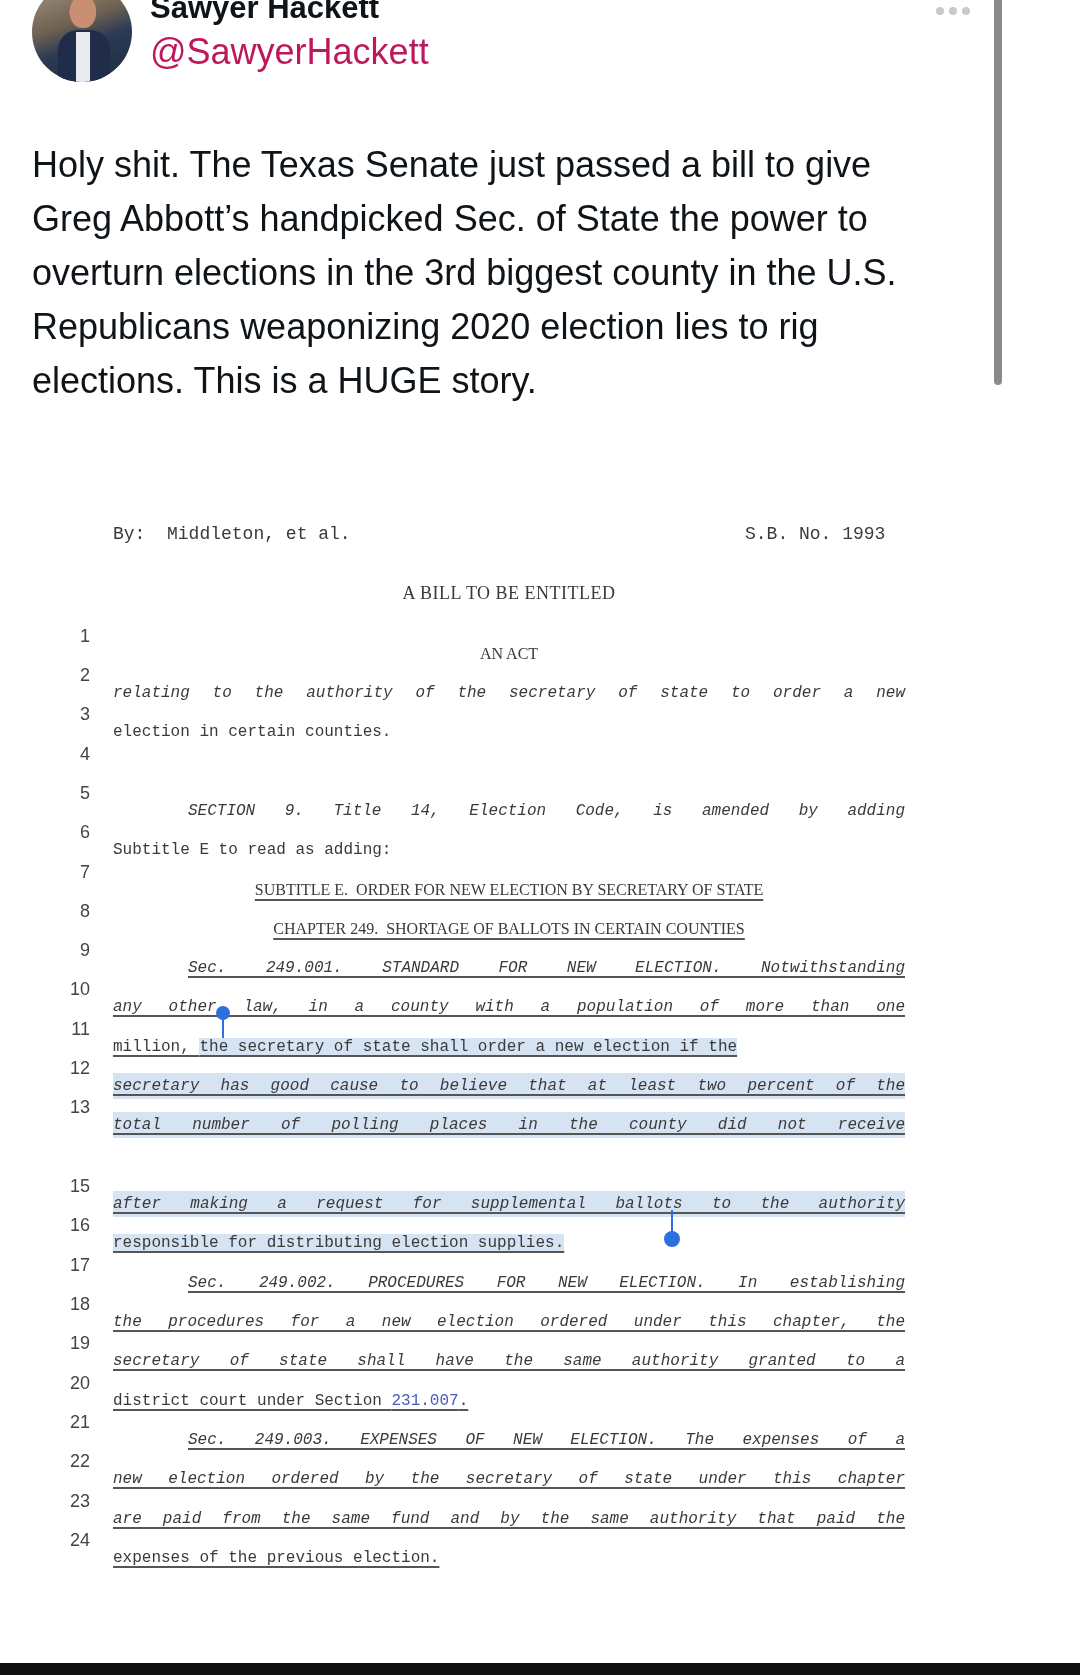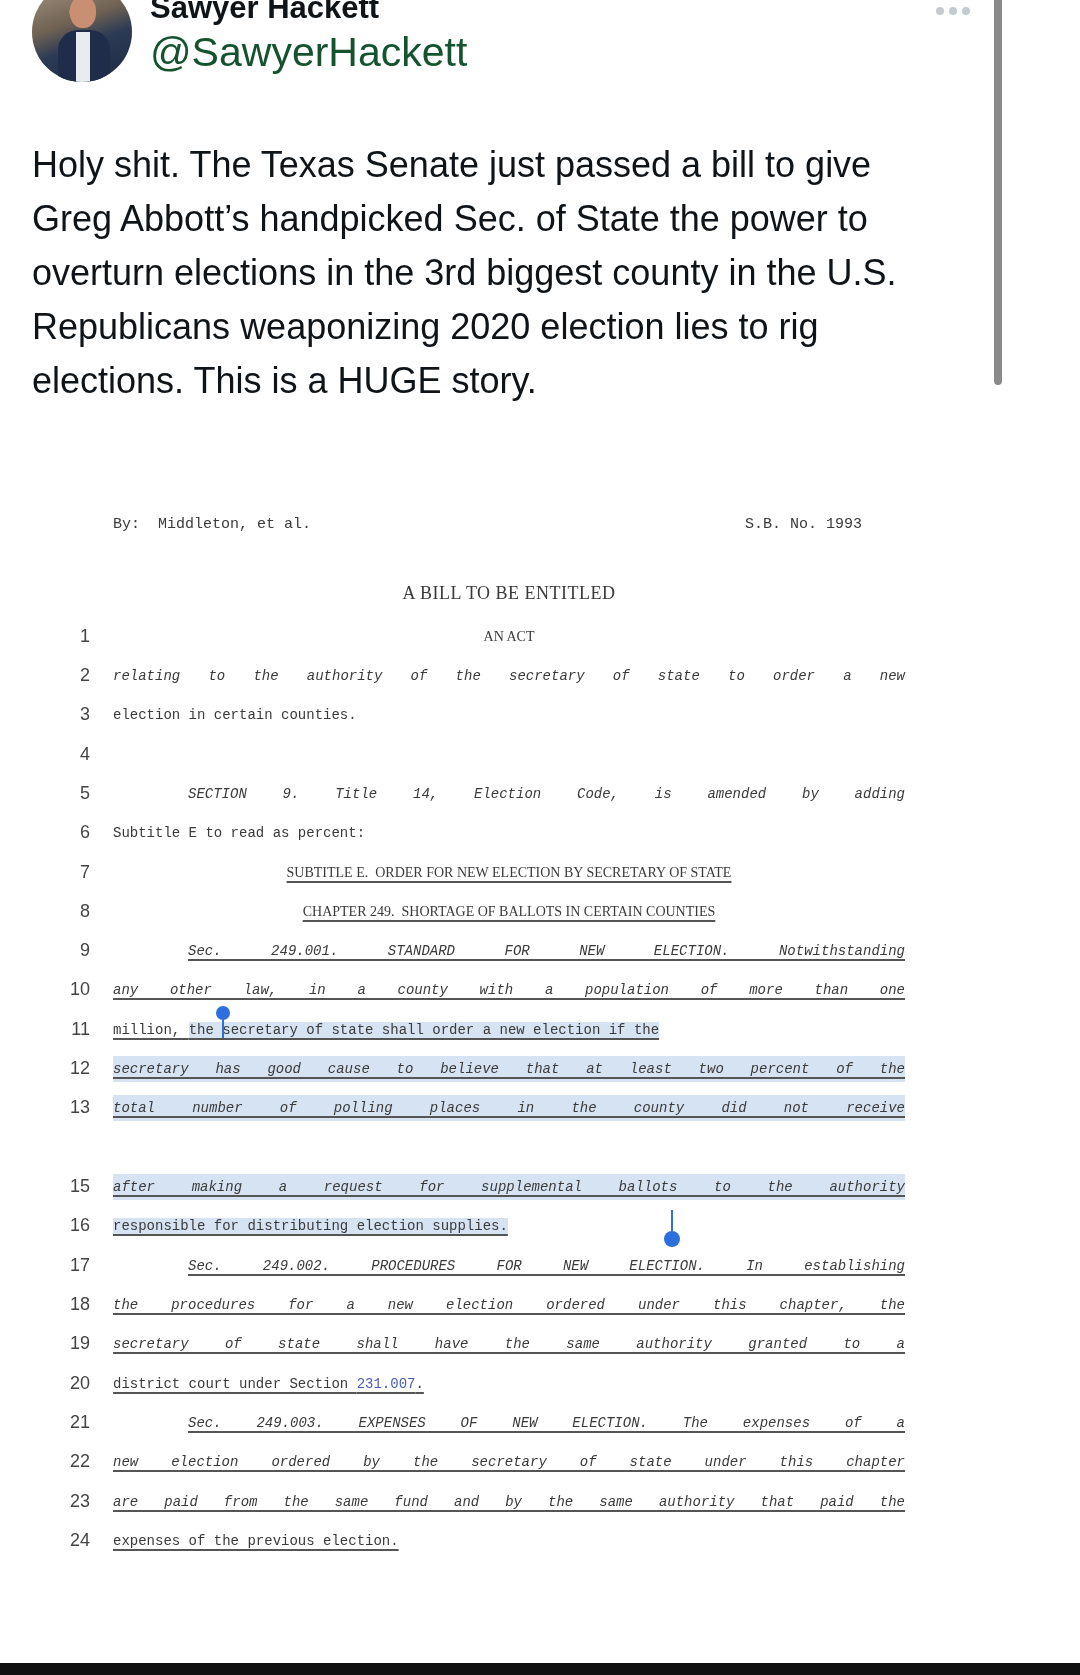--- a/index.html
+++ b/index.html
@@ -11,37 +11,37 @@
     .avatar {
       position: absolute; left: 32px; top: -18px; width: 100px; height: 100px; border-radius: 50%;
       background: radial-gradient(circle at 50% 30%, #d9a88a 0 14%, transparent 15%),
                   linear-gradient(160deg, #a89582 0%, #6f6253 40%, #2b3a55 60%, #1f2a40 100%);
       overflow: hidden;
     }
     .avatar .suit { position: absolute; left: 26px; top: 48px; width: 52px; height: 60px; background: #1f2d4a; border-radius: 20px 20px 0 0; }
     .avatar .shirt { position: absolute; left: 44px; top: 50px; width: 14px; height: 56px; background: #e8ecef; }
     .avatar .head { position: absolute; left: 38px; top: 14px; width: 26px; height: 32px; background: #c98f72; border-radius: 45%; }
     .display-name { position: absolute; left: 150px; top: -10px; font-size: 31px; font-weight: bold; color: #0f1419; line-height: 36px; }
-    .handle { position: absolute; left: 150px; top: 34px; font-size: 41px; color: #14532d; line-height: 36px; }
+    .handle { position: absolute; left: 150px; top: 34px; font-size: 36px; color: #be185d; line-height: 36px; }
     .more-btn { position: absolute; left: 936px; top: 4px; width: 40px; height: 14px; display: flex; gap: 5px; align-items: center; cursor: pointer; }
     .more-btn span { width: 8px; height: 8px; border-radius: 50%; background: #c4cad0; display: block; }
     .scrollbar { position: absolute; left: 994px; top: 0; width: 8px; height: 385px; background: #8a8a8a; border-radius: 0 0 4px 4px; }
 
     .tweet-text { position: absolute; left: 32px; top: 138px; width: 950px; font-size: 36px; line-height: 54px; color: #0f1419; }
     .tweet-text p { margin: 0; white-space: pre-wrap; }
     .tweet-text p + p { }
 
     .doc { position: absolute; left: 0; top: 500px; width: 1000px; height: 1065px; font-family: "Liberation Mono", "DejaVu Sans Mono", monospace; color: #3a3a3a; }
-    .doc-header { position: absolute; top: 16px; font-size: 15px; }
+    .doc-header { position: absolute; top: 24px; font-size: 18px; }
     .by { left: 113px; }
     .sbno { left: 745px; }
     .title-line { position: absolute; top: 83px; left: 0; width: 1018px; text-align: center; font-size: 18px; font-family: "Liberation Serif", serif; letter-spacing: 0.5px; }
     .line { position: absolute; left: 0; height: 30px; width: 1000px; }
     .ln { position: absolute; left: 60px; width: 30px; text-align: right; font-size: 18px; font-family: "Liberation Sans", sans-serif; color: #444; top: 4px; }
-    .lt { position: absolute; left: 113px; width: 792px; font-size: 14px; line-height: 26px; white-space: pre; top: 2px; }
+    .lt { position: absolute; left: 113px; width: 792px; font-size: 16px; line-height: 26px; white-space: pre; top: 19px; }
     .lt.just { text-align-last: justify; text-align: justify; white-space: normal; font-style: italic; }
     .lt.indent { left: 188px; width: 717px; }
     .lt.center { left: 113px; width: 792px; text-align: center; }
     .u { text-decoration: underline; text-decoration-thickness: 2px; text-underline-offset: 4px; text-decoration-color: #555; }
     .sel { background: #d6e3f3; }
     .link { color: #4a5bb8; }
     .handle-top { position: absolute; left: 216px; top: 1006px; width: 14px; height: 14px; border-radius: 50%; background: #2d6fdc; }
     .handle-top-stem { position: absolute; left: 222px; top: 1016px; width: 2px; height: 22px; background: #2d6fdc; }
     .handle-bot { position: absolute; left: 664px; top: 1231px; width: 16px; height: 16px; border-radius: 50%; background: #2d6fdc; }
     .handle-bot-stem { position: absolute; left: 671px; top: 1210px; width: 2px; height: 24px; background: #2d6fdc; }
@@ -93,21 +93,21 @@
   </div>
   <div class="line" style="top:240px">
     <span class="ln">4</span>
   </div>
   <div class="line" style="top:279px">
     <span class="ln">5</span>
     <span class="lt indent just">SECTION 9.  Title 14, Election Code, is amended by adding</span>
   </div>
   <div class="line" style="top:318px">
     <span class="ln">6</span>
-    <span class="lt">Subtitle E to read as percent:</span>
+    <span class="lt">Subtitle E to read as adding:</span>
   </div>
   <div class="line" style="top:358px">
     <span class="ln">7</span>
     <span class="lt center" style="font-family:'Liberation Serif',serif"><span class="u">SUBTITLE E.  ORDER FOR NEW ELECTION BY SECRETARY OF STATE</span></span>
   </div>
   <div class="line" style="top:397px">
     <span class="ln">8</span>
     <span class="lt center" style="font-family:'Liberation Serif',serif"><span class="u">CHAPTER 249.  SHORTAGE OF BALLOTS IN CERTAIN COUNTIES</span></span>
   </div>
   <div class="line" style="top:436px">

